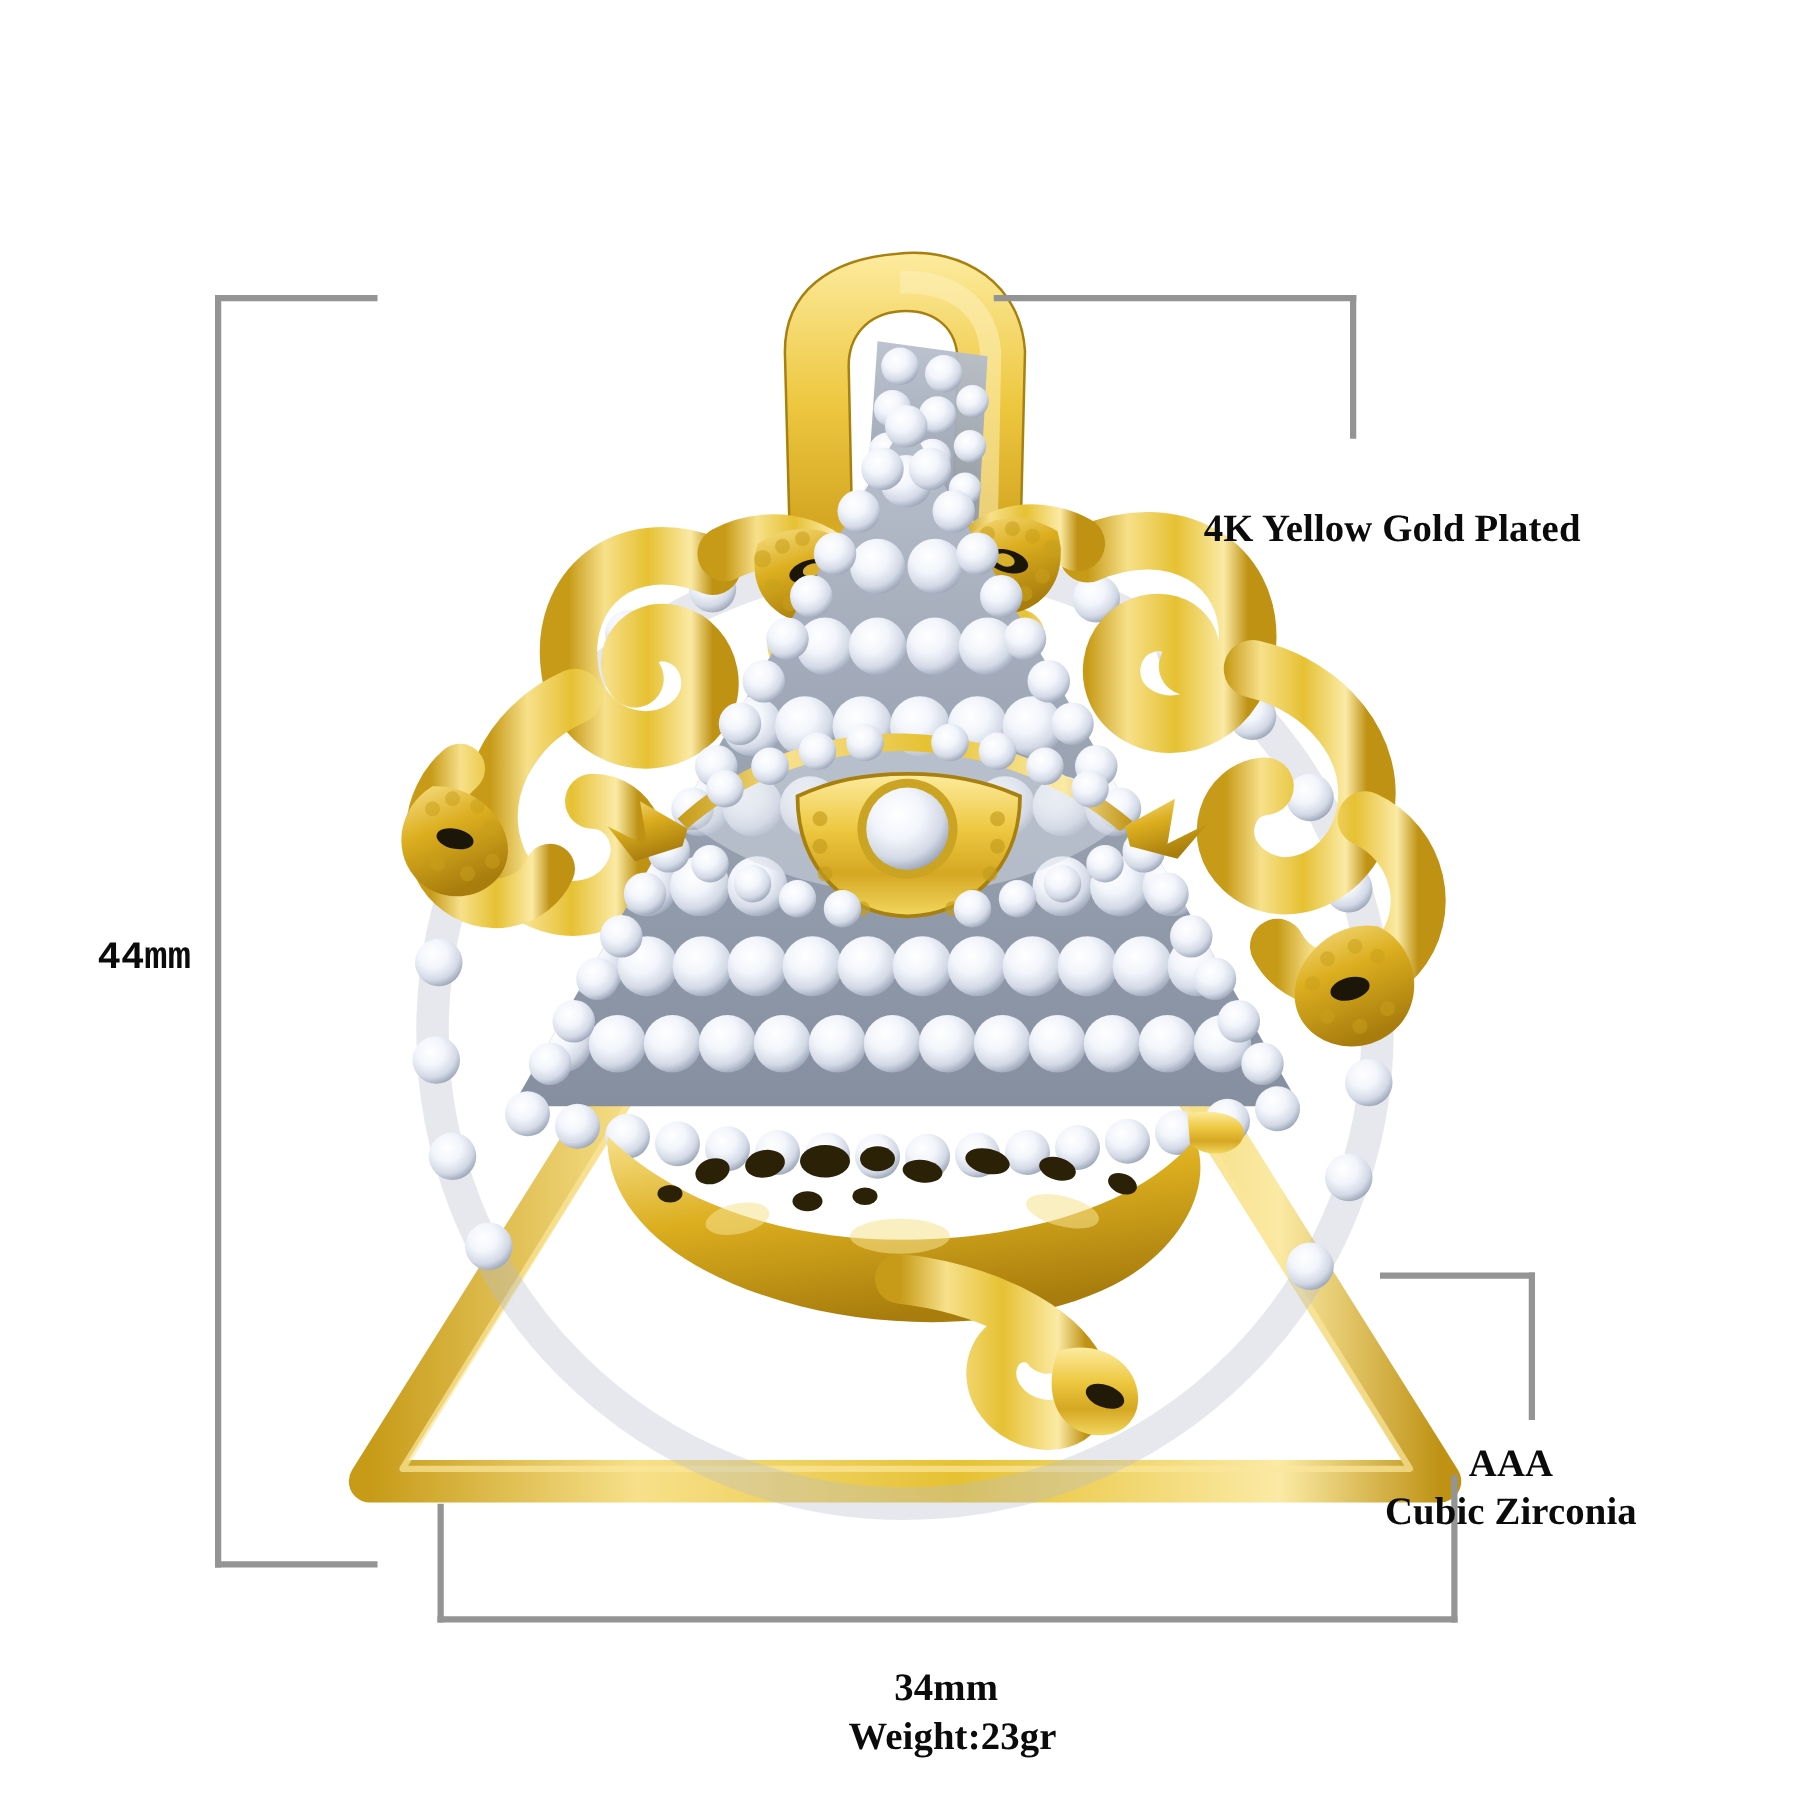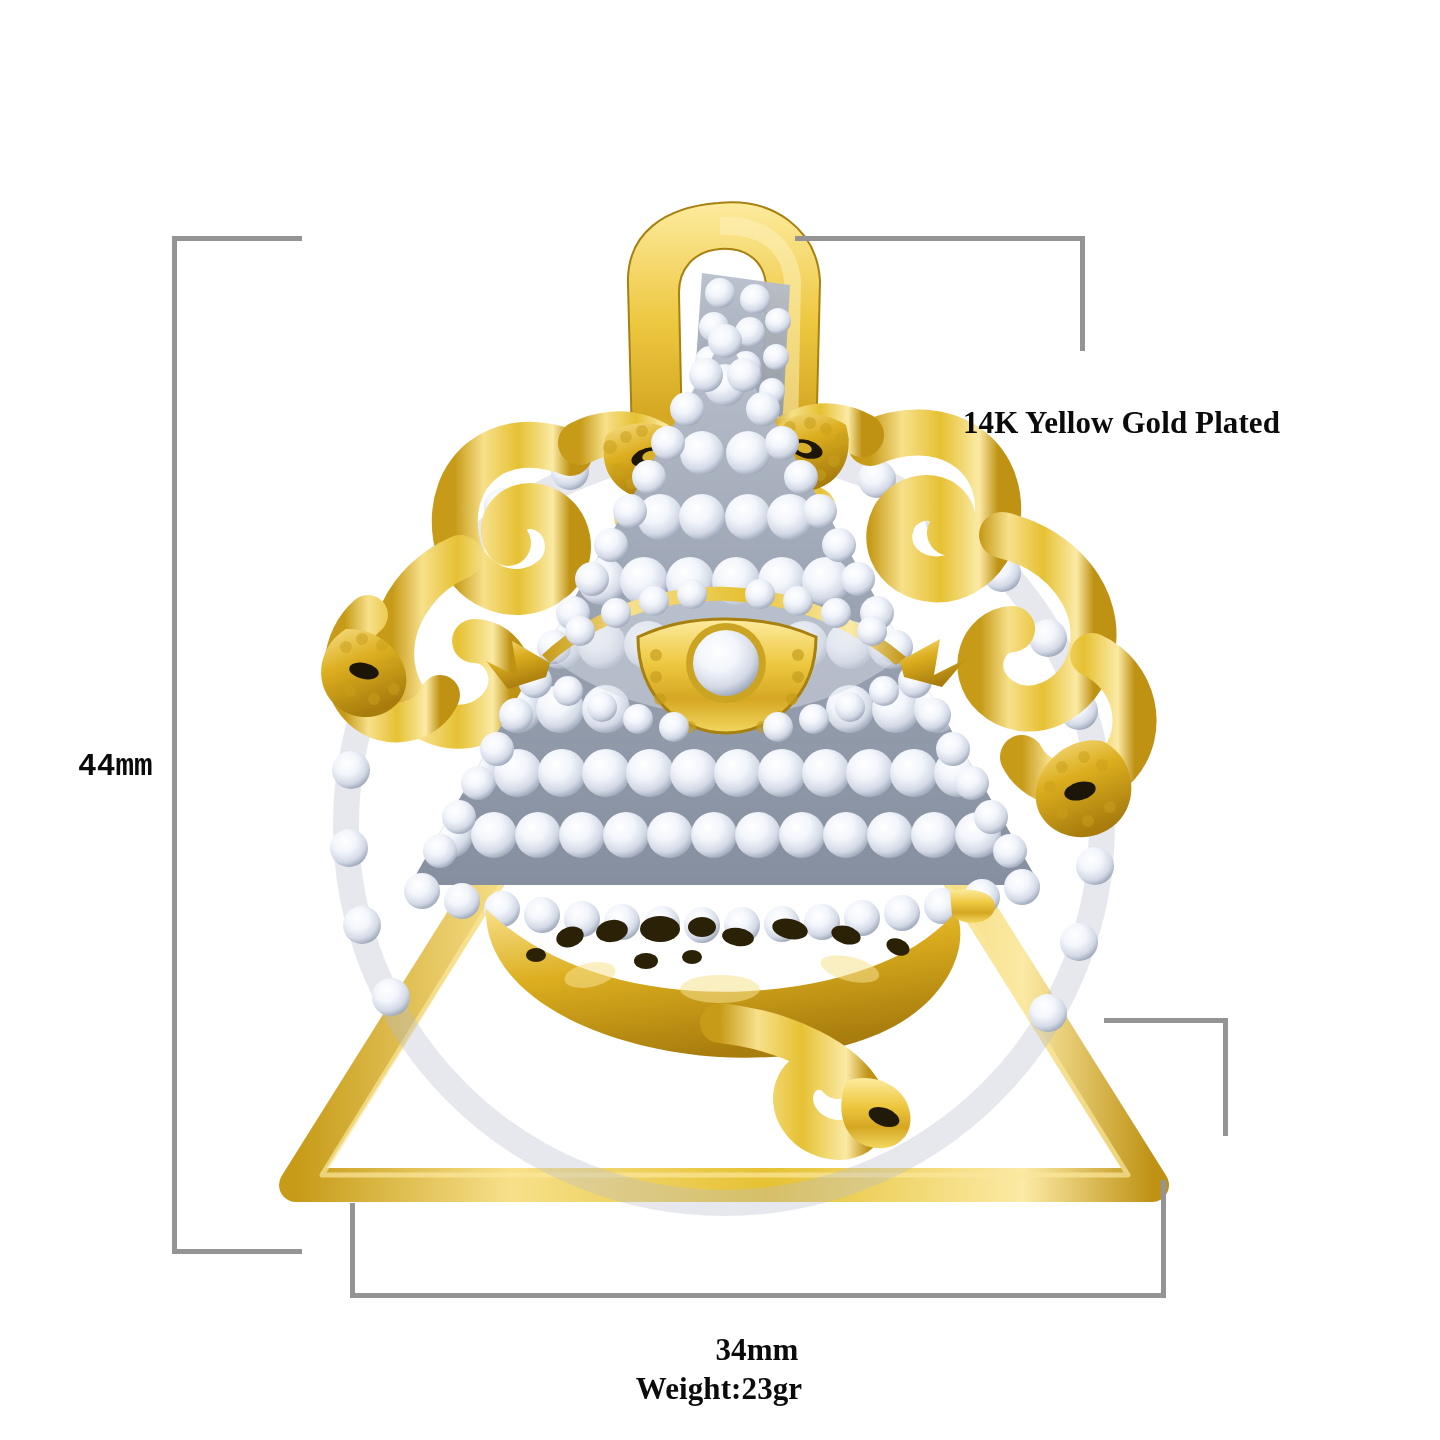--- a/index.html
+++ b/index.html
@@ -509,22 +509,26 @@
   <div class="line v" style="left:1223px;top:1018px;height:118px;"></div>
 
   <div class="line v" style="left:172px;top:236px;height:1018px;"></div>
   <div class="line h" style="left:172px;top:236px;width:130px;"></div>
   <div class="line h" style="left:172px;top:1249px;width:130px;"></div>
 
   <div class="line v" style="left:350px;top:1203px;height:95px;"></div>
   <div class="line v" style="left:1161px;top:1180px;height:118px;"></div>
   <div class="line h" style="left:350px;top:1293px;width:816px;"></div>
 
-  <div class="anno" style="left:963px;top:404px;">14K Yellow Gold Plated</div>
-
+  <div class="anno" style="left:963px;top:404px;">4K Yellow Gold Plated</div>
+
+  <div class="anno center" style="left:1108px;top:1152px;">
+    <div>AAA</div>
+    <div>Cubic Zirconia</div>
+  </div>
 
   <div class="anno" style="left:78px;top:748px;font-family:Liberation Mono, monospace;">44mm</div>
 
   <div class="anno center" style="left:757px;top:1318px;transform:translateX(-50%);margin-top:13px;">34mm</div>
 
-  <div class="anno center" style="left:719px;top:1370px;transform:translateX(-50%);">Weight:23gr</div>
+  <div class="anno center" style="left:762px;top:1370px;transform:translateX(-50%);">Weight:23gr</div>
 
 </div>
 
 </body></html>

